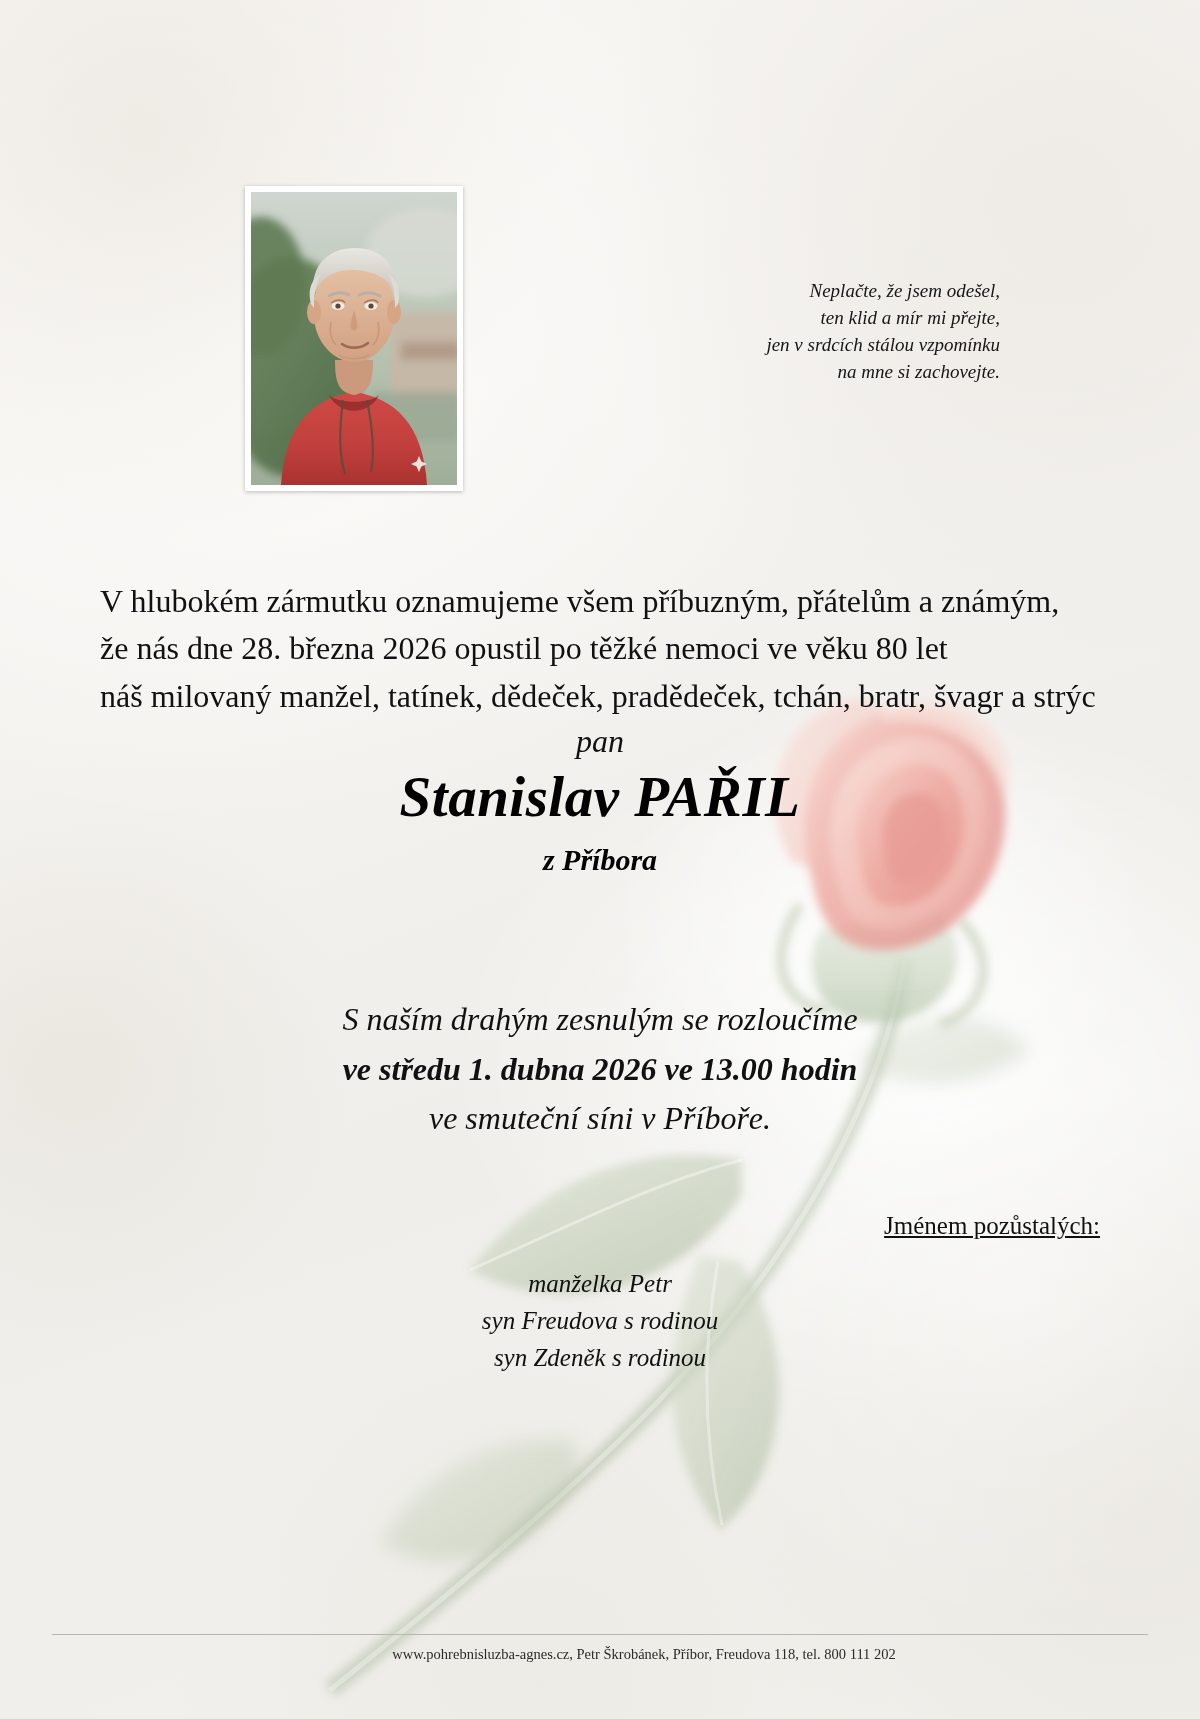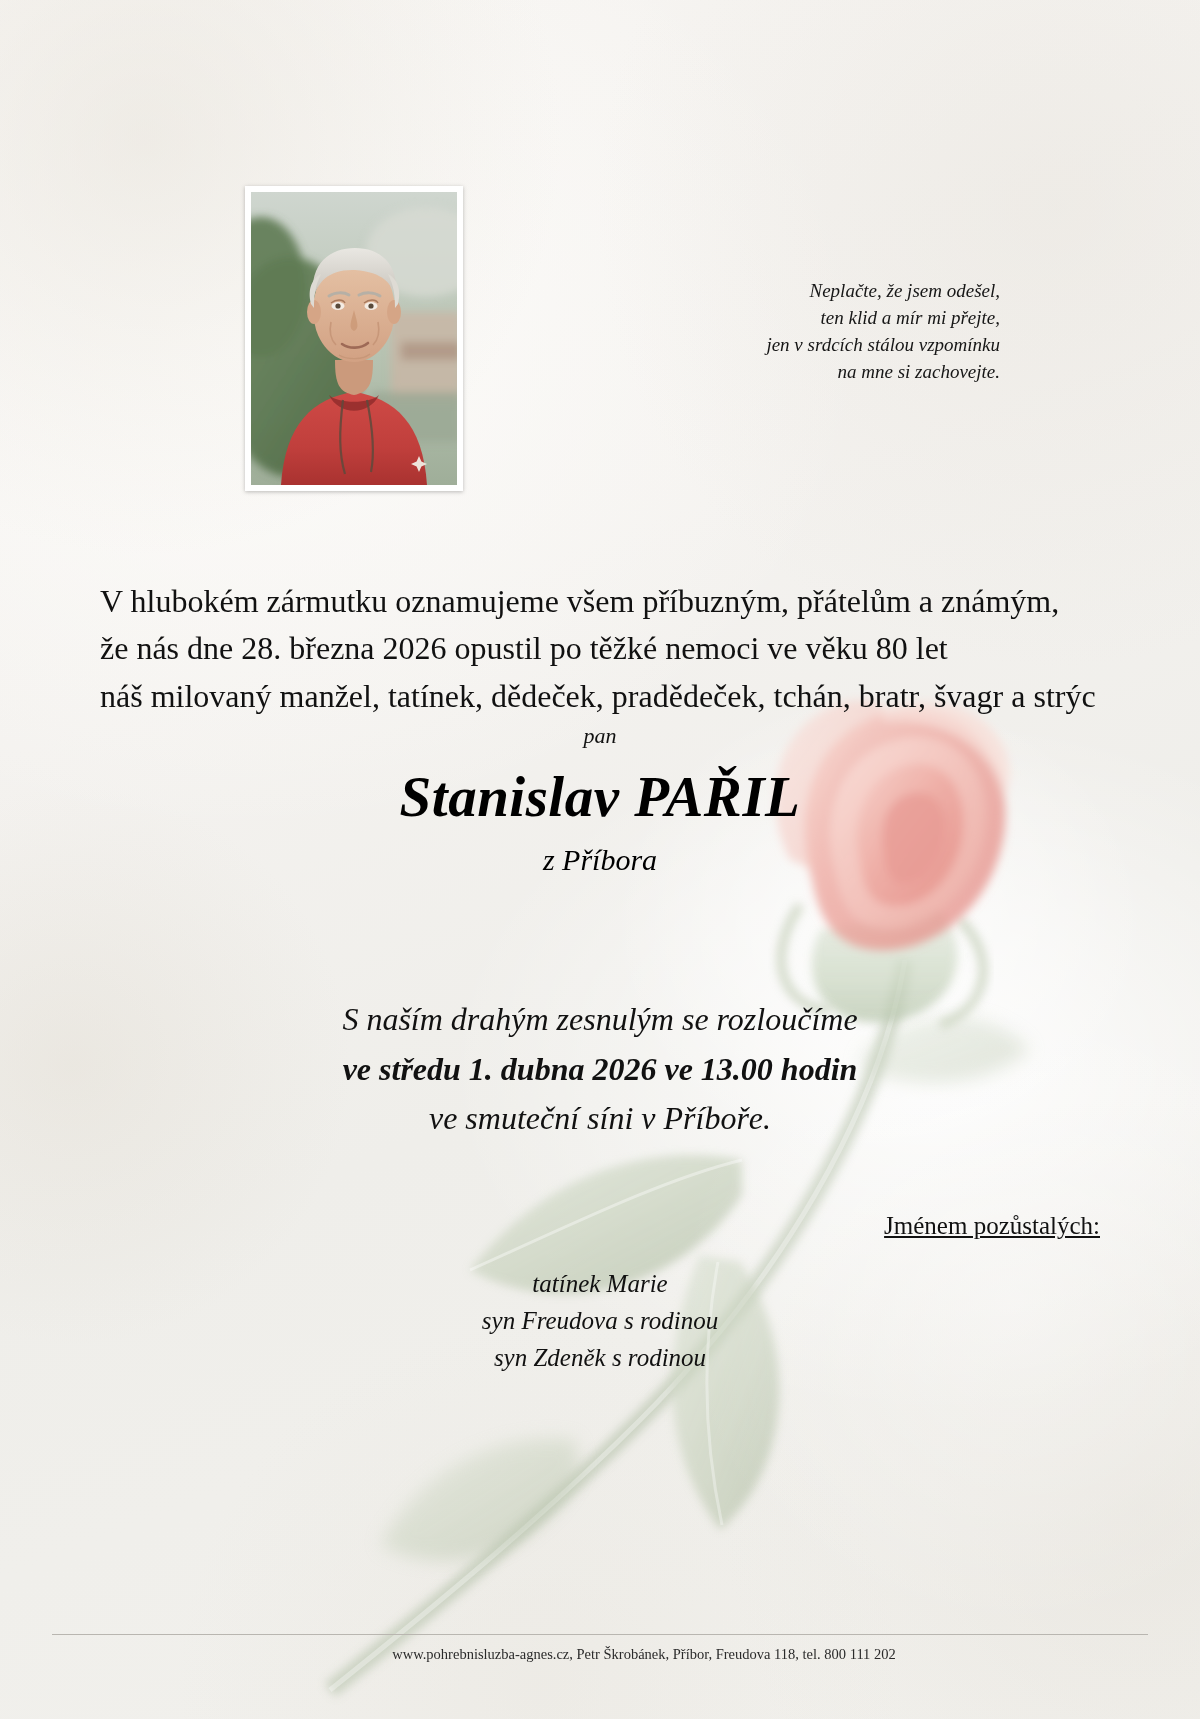--- a/index.html
+++ b/index.html
@@ -90,42 +90,42 @@
   }
   .announce .ln { display: block; white-space: nowrap; }
 
   .title-pan {
     position: absolute;
     left: 100px;
     top: 723px;
     width: 1000px;
     text-align: center;
     font-style: italic;
-    font-size: 22px;
+    font-size: 32px;
     color: #111;
   }
   .name {
     position: absolute;
     left: 100px;
     top: 764px;
     width: 1000px;
     text-align: center;
     font-weight: bold;
     font-style: italic;
     font-size: 57px;
     letter-spacing: 0.5px;
     color: #000;
   }
   .origin {
     position: absolute;
     left: 100px;
     top: 843px;
     width: 1000px;
     text-align: center;
-    font-weight: normal;
+    font-weight: bold;
     font-style: italic;
     font-size: 30px;
     color: #000;
   }
 
   
   .ceremony {
     position: absolute;
     left: 100px;
     top: 995px;
@@ -364,21 +364,21 @@
   <div class="ceremony">
     <span class="ln">S naším drahým zesnulým se rozloučíme</span>
     <span class="strong">ve středu 1. dubna 2026 ve 13.00 hodin</span>
     <span class="ln">ve smuteční síni v Příboře.</span>
   </div>
 
   <div class="survivors-title">
     <span>Jménem pozůstalých:</span>
   </div>
   <div class="survivors">
-    <span class="ln">tatínek Marie</span>
+    <span class="ln">manželka Petr</span>
     <span class="ln">syn Freudova s rodinou</span>
     <span class="ln">syn Zdeněk s rodinou</span>
   </div>
 
   <div class="footer-rule"></div>
   <div class="footer">www.pohrebnisluzba-agnes.cz, Petr Škrobánek, Příbor, Freudova 118, tel. 800 111 202</div>
 
 </div>
 
 </body></html>

